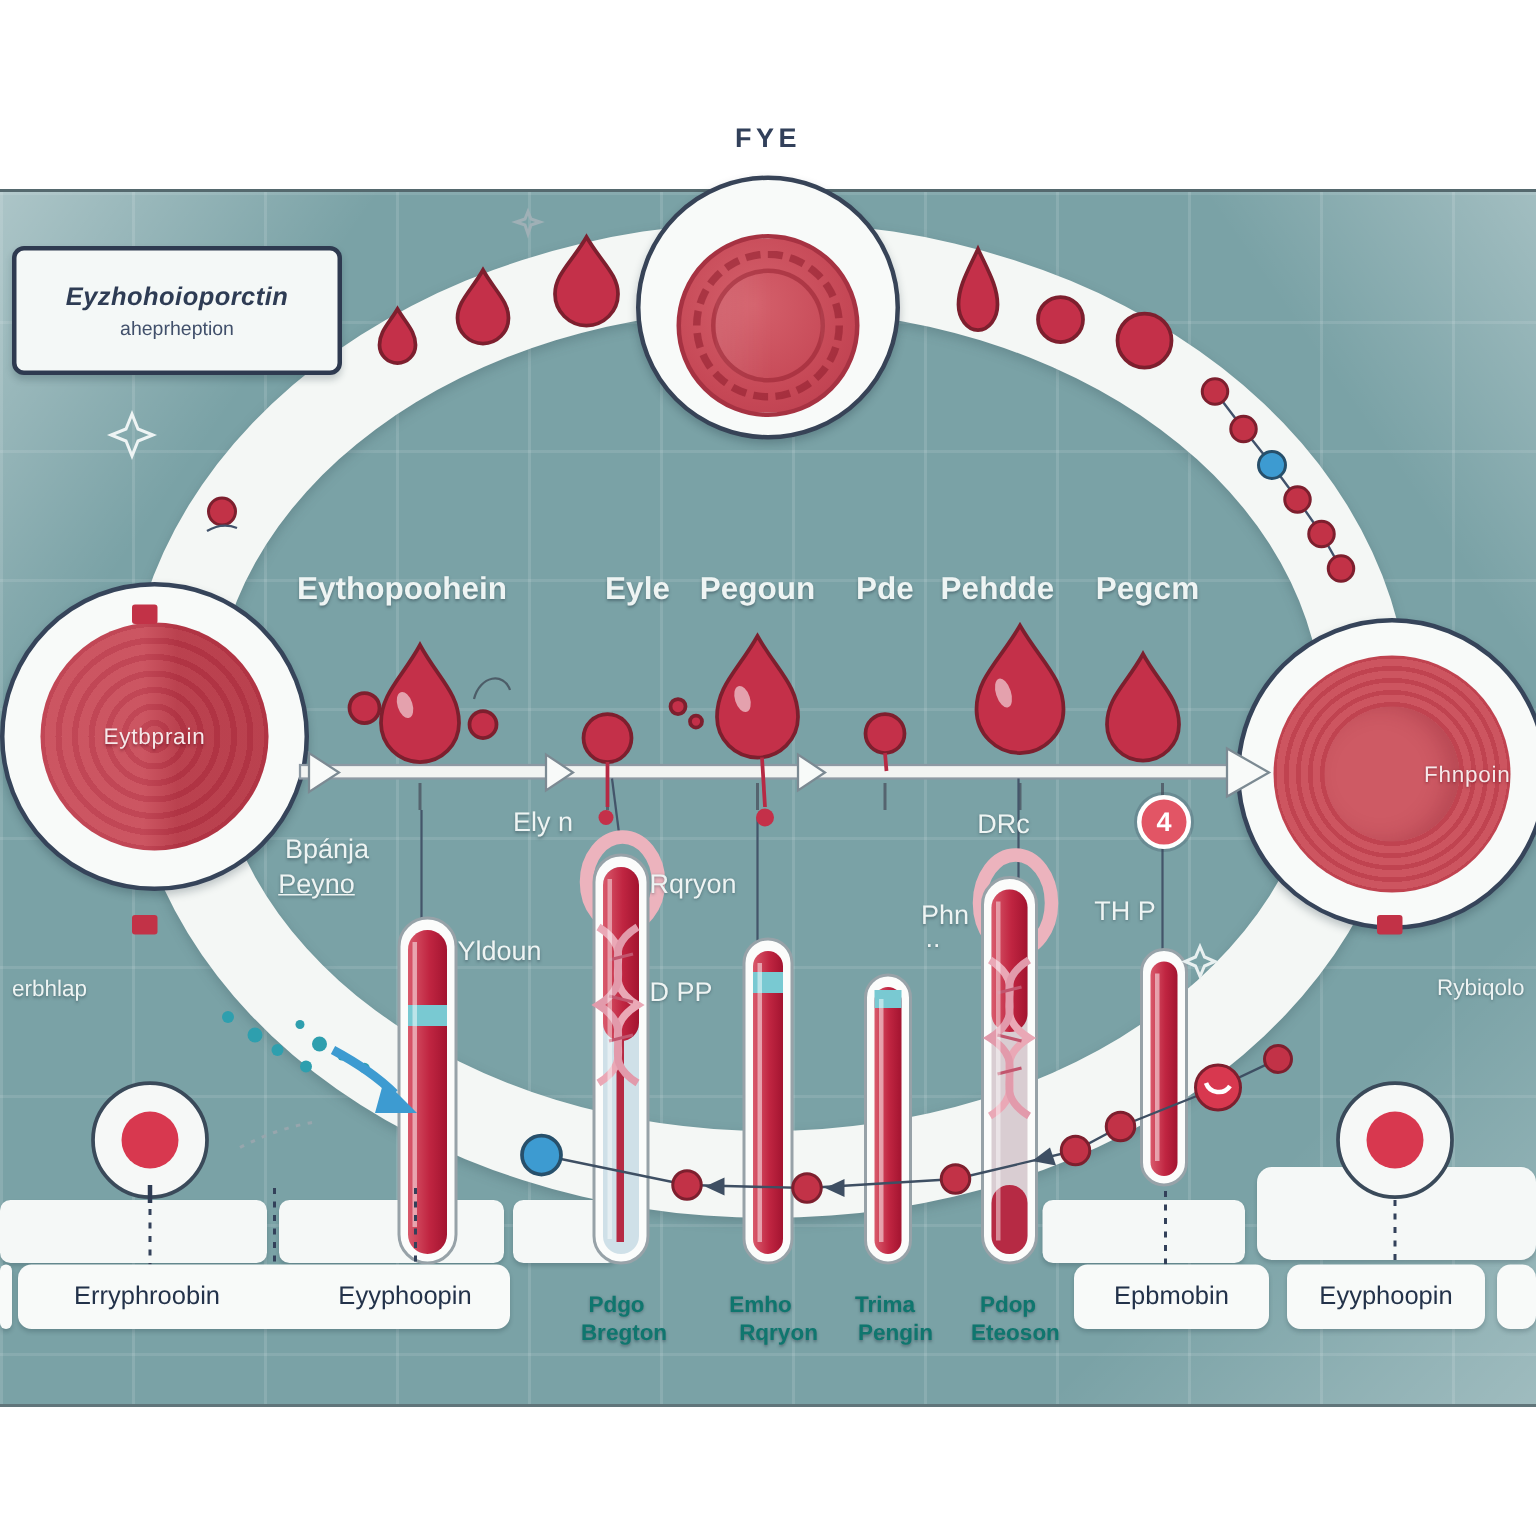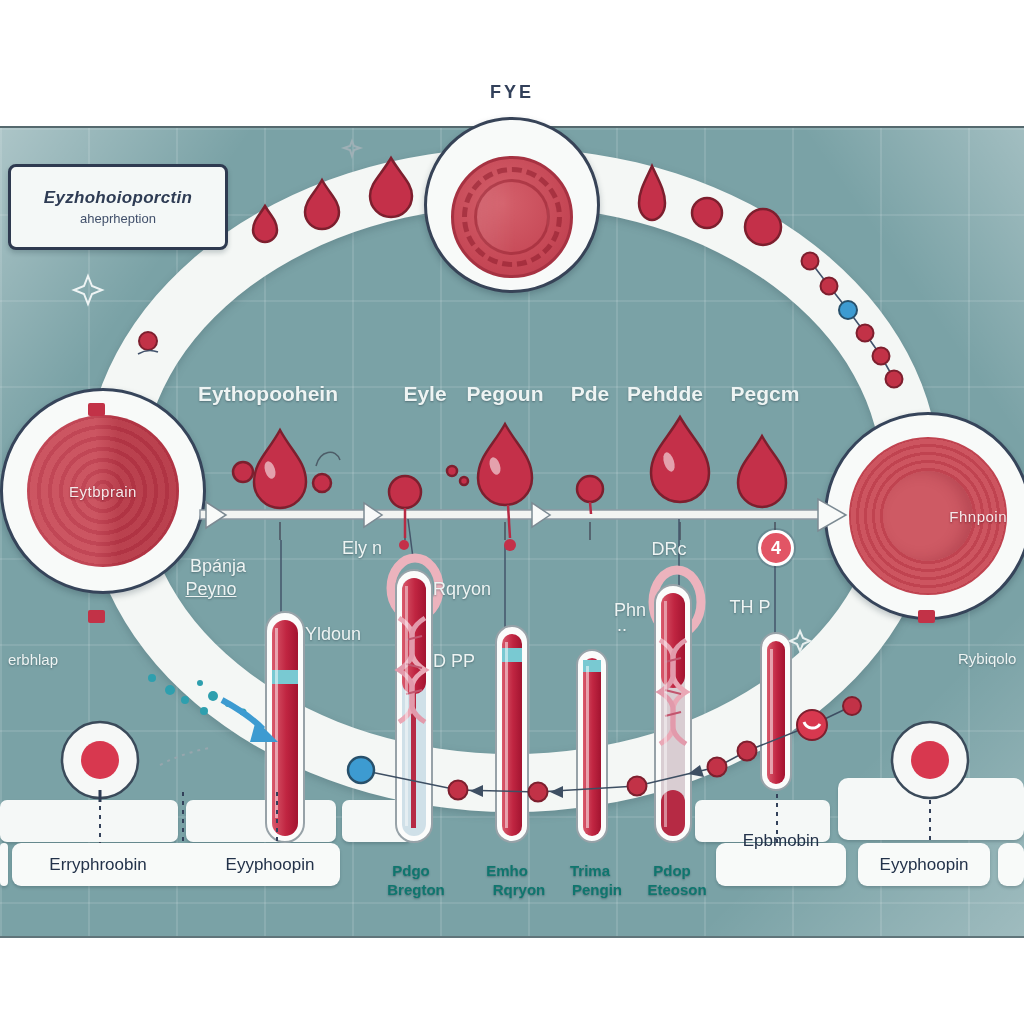--- a/index.html
+++ b/index.html
@@ -332,21 +332,21 @@
   <div class="t w16" style="left:630px;top:610px;">Phn</div>
   <div class="t w16" style="left:622px;top:625px;">..</div>
   <div class="t w16" style="left:669px;top:549px;">DRc</div>
   <div class="t w16" style="left:750px;top:607px;">TH P</div>
 
   <div class="tl w16" style="left:8px;top:652px;font-size:15px;">erbhlap</div>
   <div class="tl w16" style="left:958px;top:651px;font-size:15px;">Rybiqolo</div>
 
   <div class="t dark17" style="left:98px;top:864px;text-align:center;">Erryphroobin</div>
   <div class="t dark17" style="left:270px;top:864px;">Eyyphoopin</div>
-  <div class="t dark17" style="left:781px;top:840px;">Epbmobin</div>
+  <div class="t dark17" style="left:781px;top:864px;">Epbmobin</div>
   <div class="t dark17" style="left:924px;top:864px;">Eyyphoopin</div>
 
   <div class="t tube-lb" style="left:411px;top:870px;">Pdgo</div>
   <div class="t tube-lb" style="left:416px;top:889px;">Bregton</div>
   <div class="t tube-lb" style="left:507px;top:870px;">Emho</div>
   <div class="t tube-lb" style="left:519px;top:889px;">Rqryon</div>
   <div class="t tube-lb" style="left:590px;top:870px;">Trima</div>
   <div class="t tube-lb" style="left:597px;top:889px;">Pengin</div>
   <div class="t tube-lb" style="left:672px;top:870px;">Pdop</div>
   <div class="t tube-lb" style="left:677px;top:889px;">Eteoson</div>

